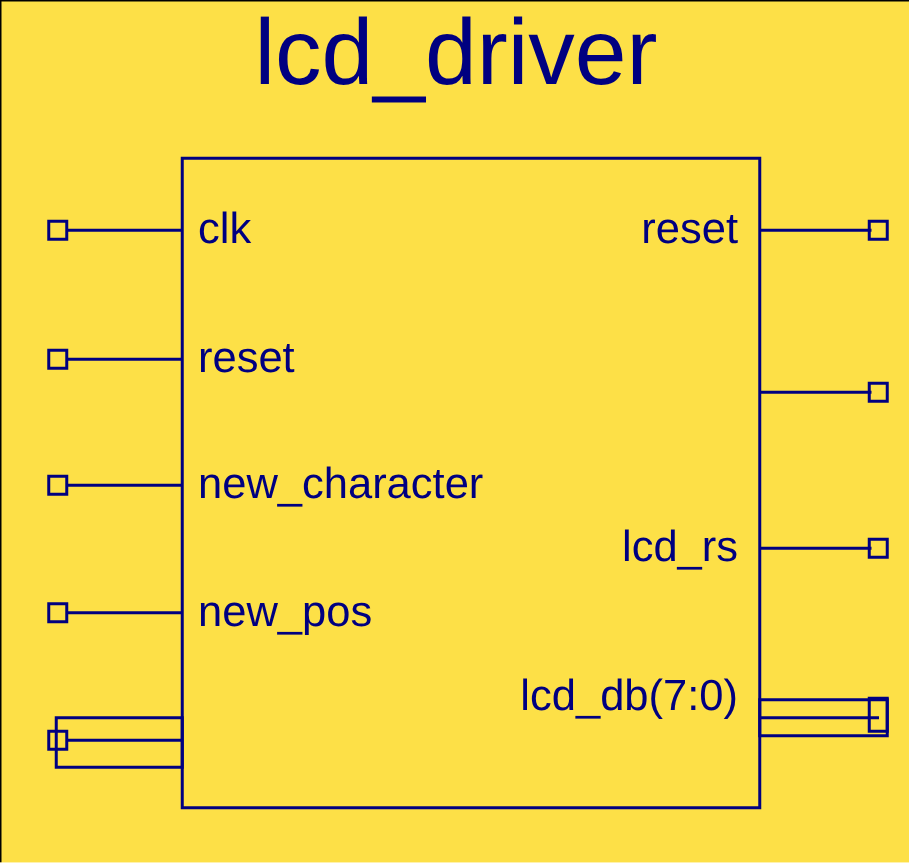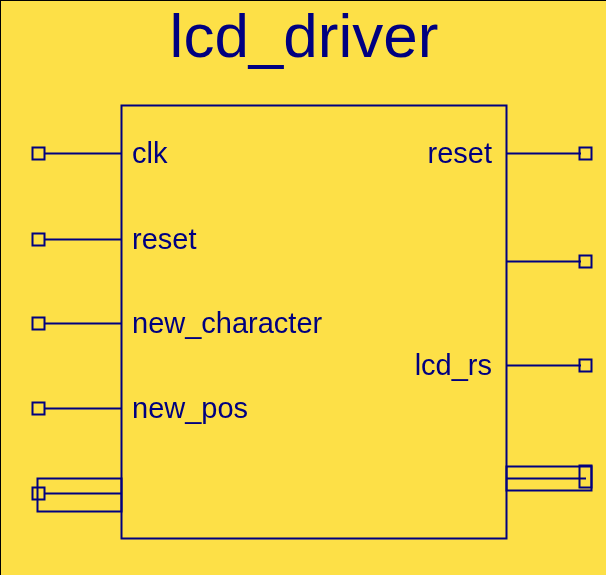--- a/index.html
+++ b/index.html
@@ -113,14 +113,15 @@
 
   <div class="sym-title">lcd_driver</div>
 
   <div class="pin-label left" style="top:138px;">clk</div>
   <div class="pin-label left" style="top:224px;">reset</div>
   <div class="pin-label left" style="top:393px;">new_pos</div>
   <div class="pin-label left" style="top:308px;">new_character</div>
 
   <div class="pin-label right" style="top:138px;">reset</div>
   <div class="pin-label right" style="top:350px;">lcd_rs</div>
+  <div class="pin-label right" style="top:449px;">lcd_db(7:0)</div>
 
 </div>
 
 </body></html>

